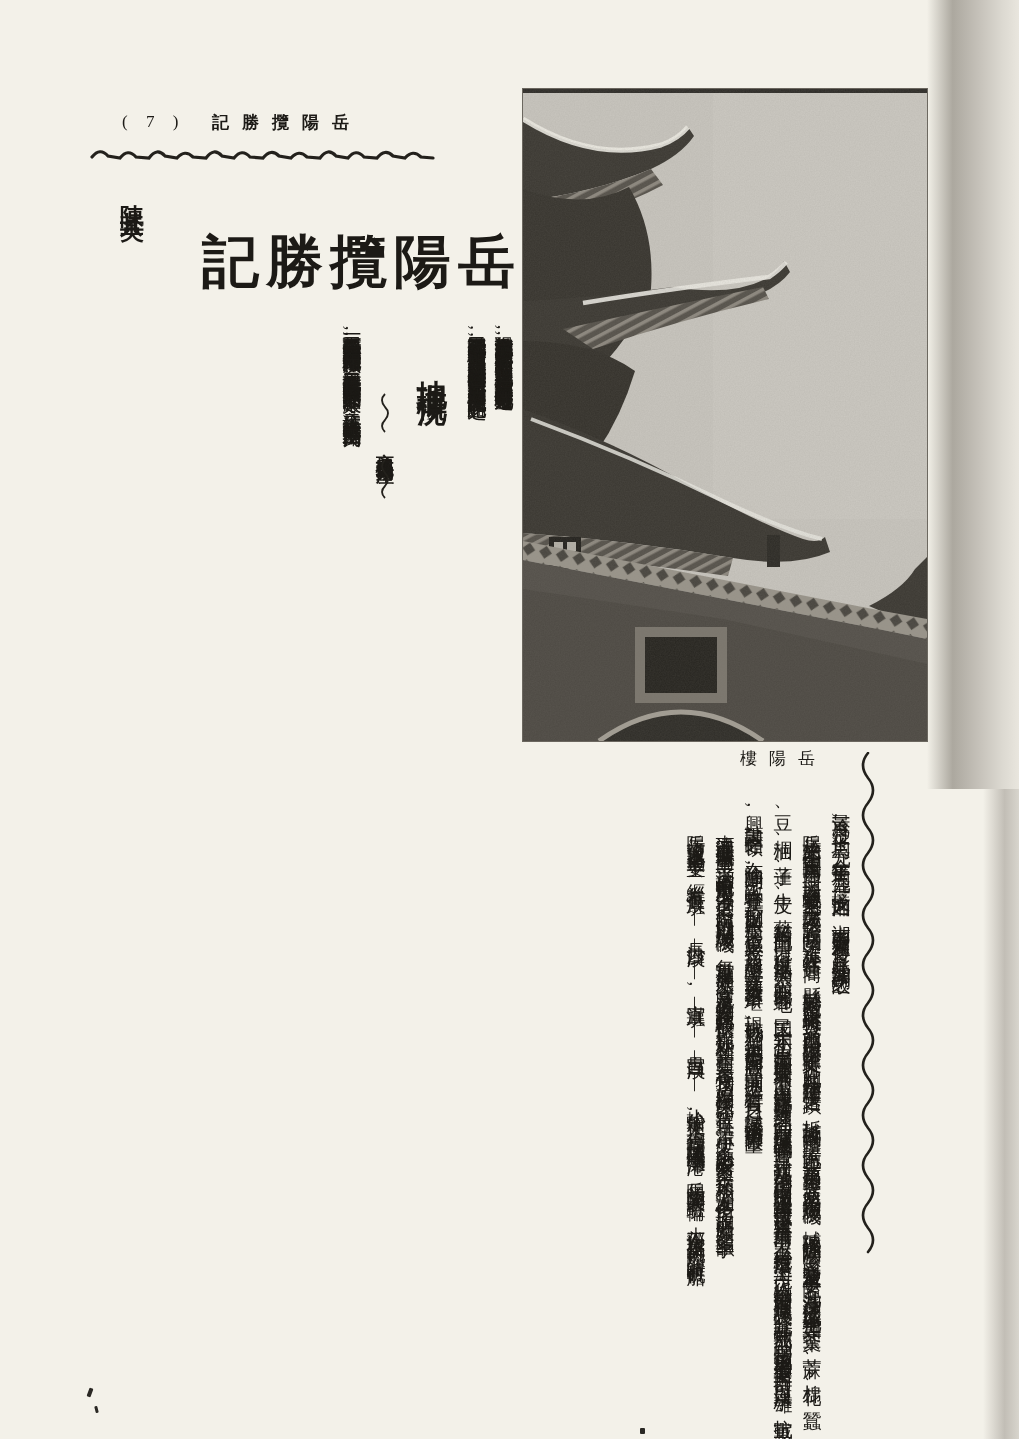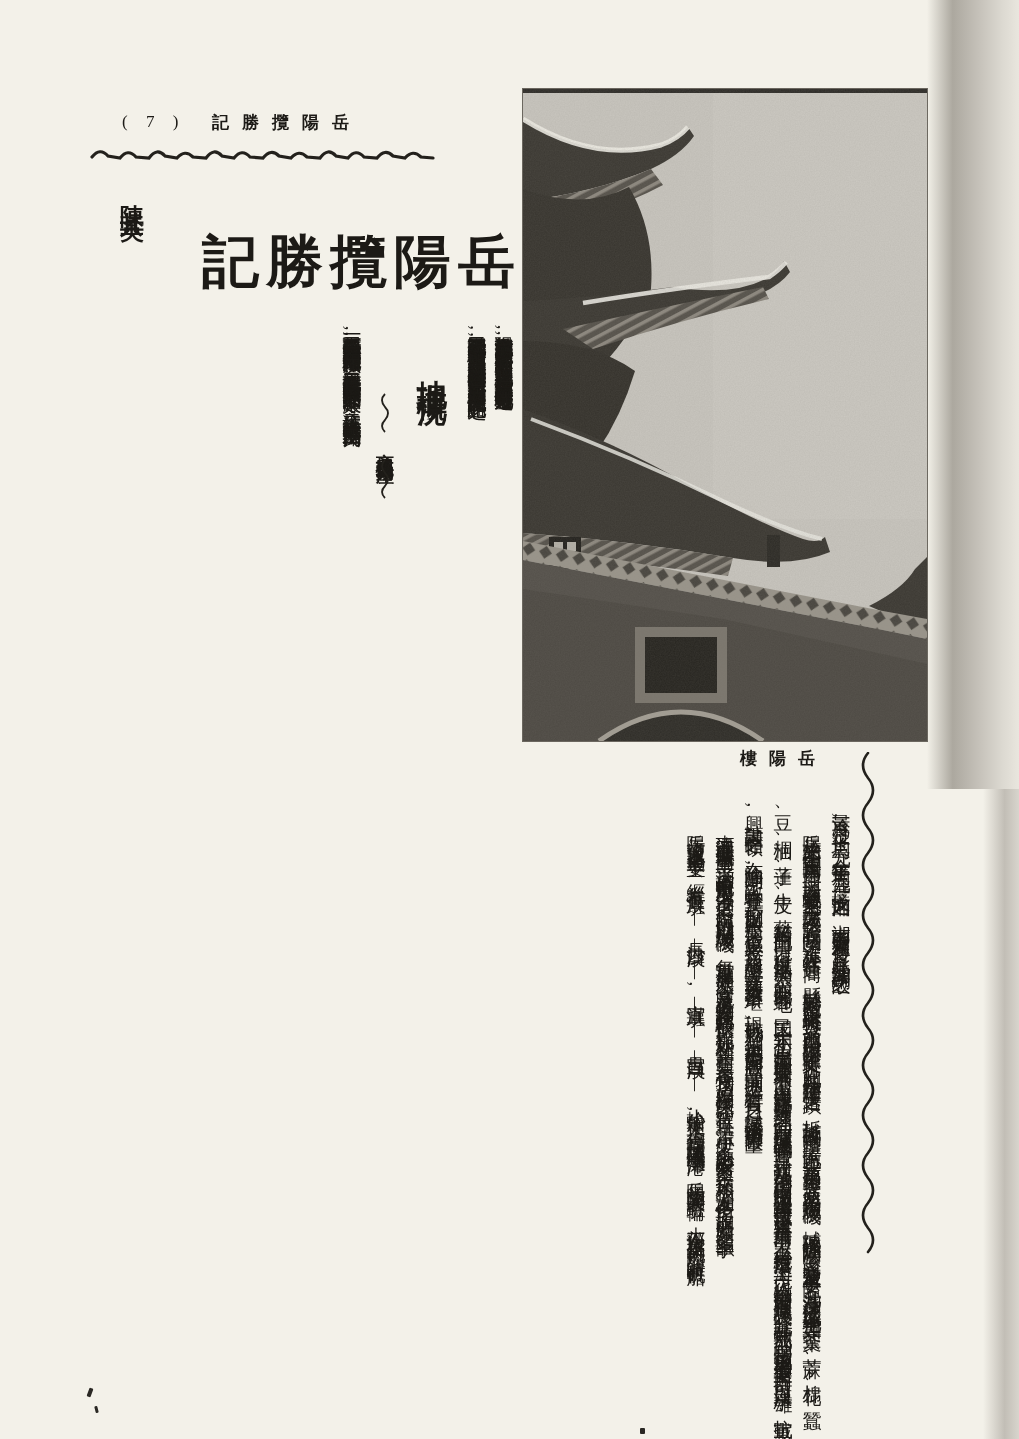--- a/index.html
+++ b/index.html
@@ -41,21 +41,21 @@
   }
   .bottom-block p{margin:0;text-indent:1em;}
   .bottom-block p.continuation{text-indent:0;}
 
   
   .photo{
     position:absolute;left:522px;top:88px;width:404px;height:652px;
     background:#c9c6bf;border:1px solid #6b675f;box-sizing:content-box;
   }
   .photo svg{display:block;}
-  .photo-caption{position:absolute;left:740px;top:747px;font-size:17px;letter-spacing:12px;font-weight:bold;}
+  .photo-caption{position:absolute;left:740px;top:747px;font-size:17px;letter-spacing:12px;font-weight:normal;}
 
   
   .v-squiggle{position:absolute;left:858px;top:752px;}
   .page-edge-top{
     position:absolute;right:0;top:0;width:92px;height:789px;
     background:linear-gradient(90deg,rgba(169,165,157,0) 0%,#aca89f 28%,#c4c0b8 55%,#dcd9d1 82%,#e9e6de 100%);
   }
   .page-edge-bottom{
     position:absolute;right:0;top:789px;width:36px;height:650px;
     background:linear-gradient(90deg,rgba(201,197,189,0) 0%,#c2beb6 60%,#d8d5cd 100%);

